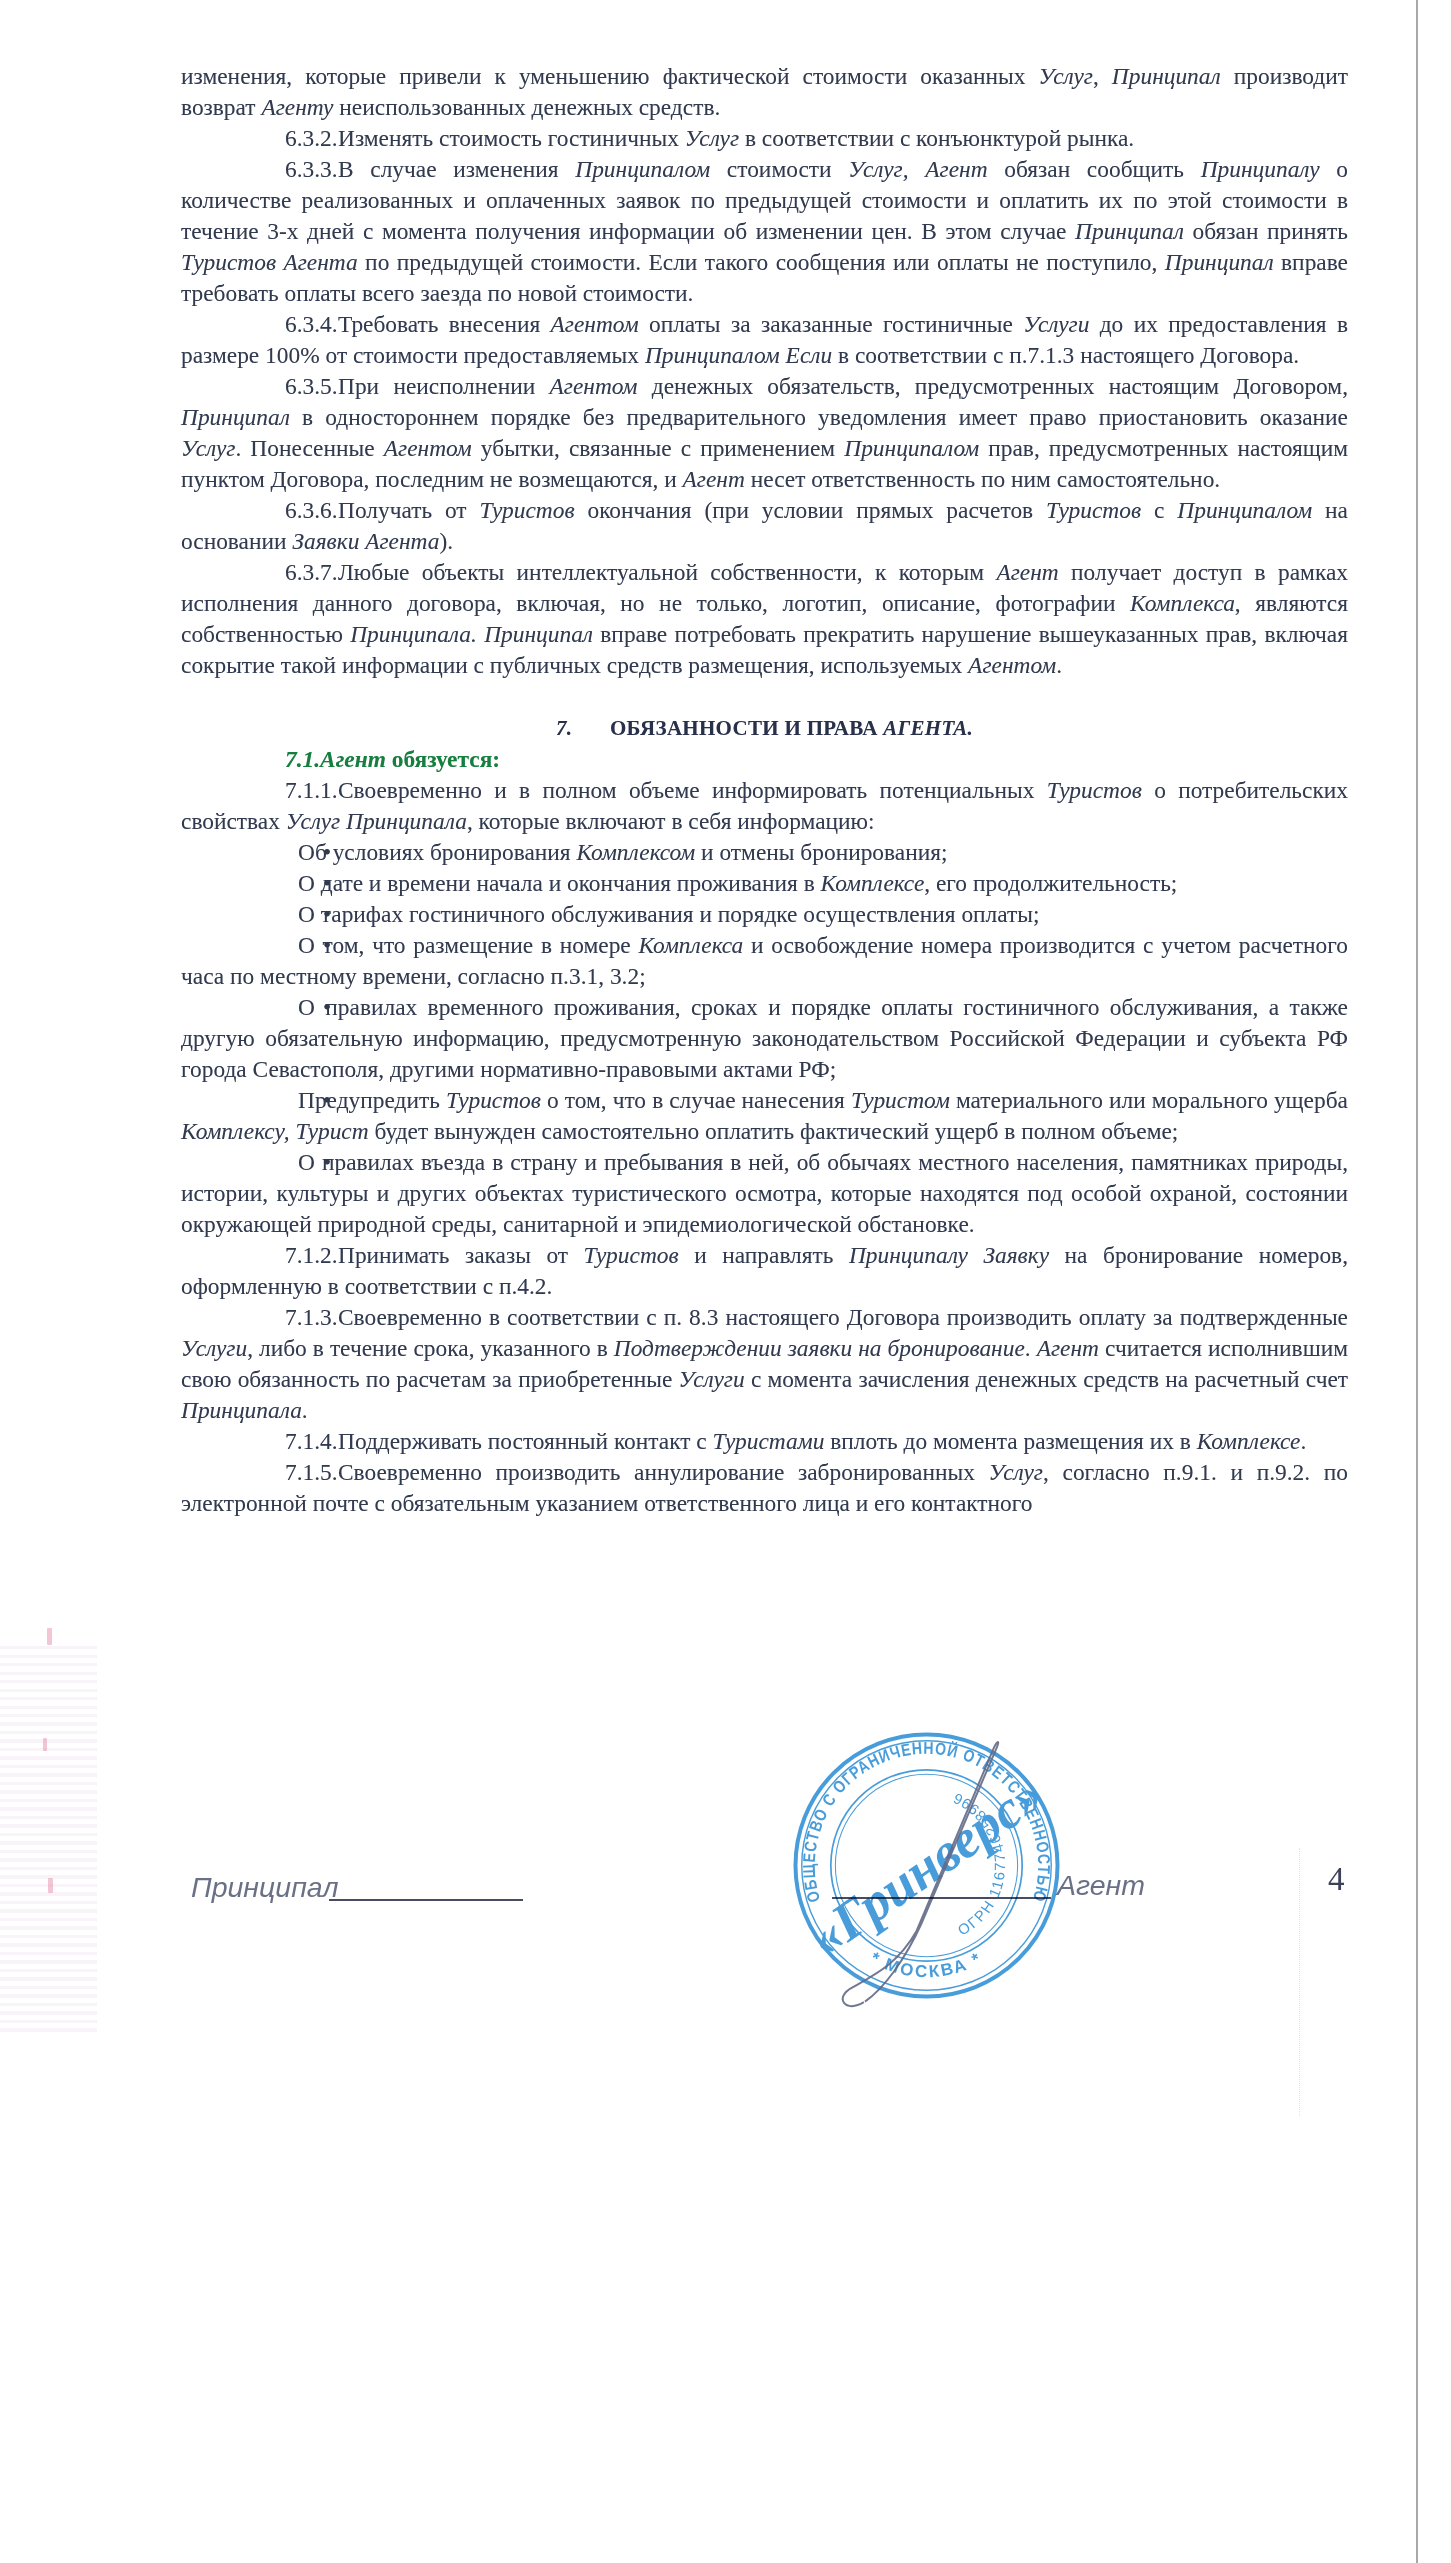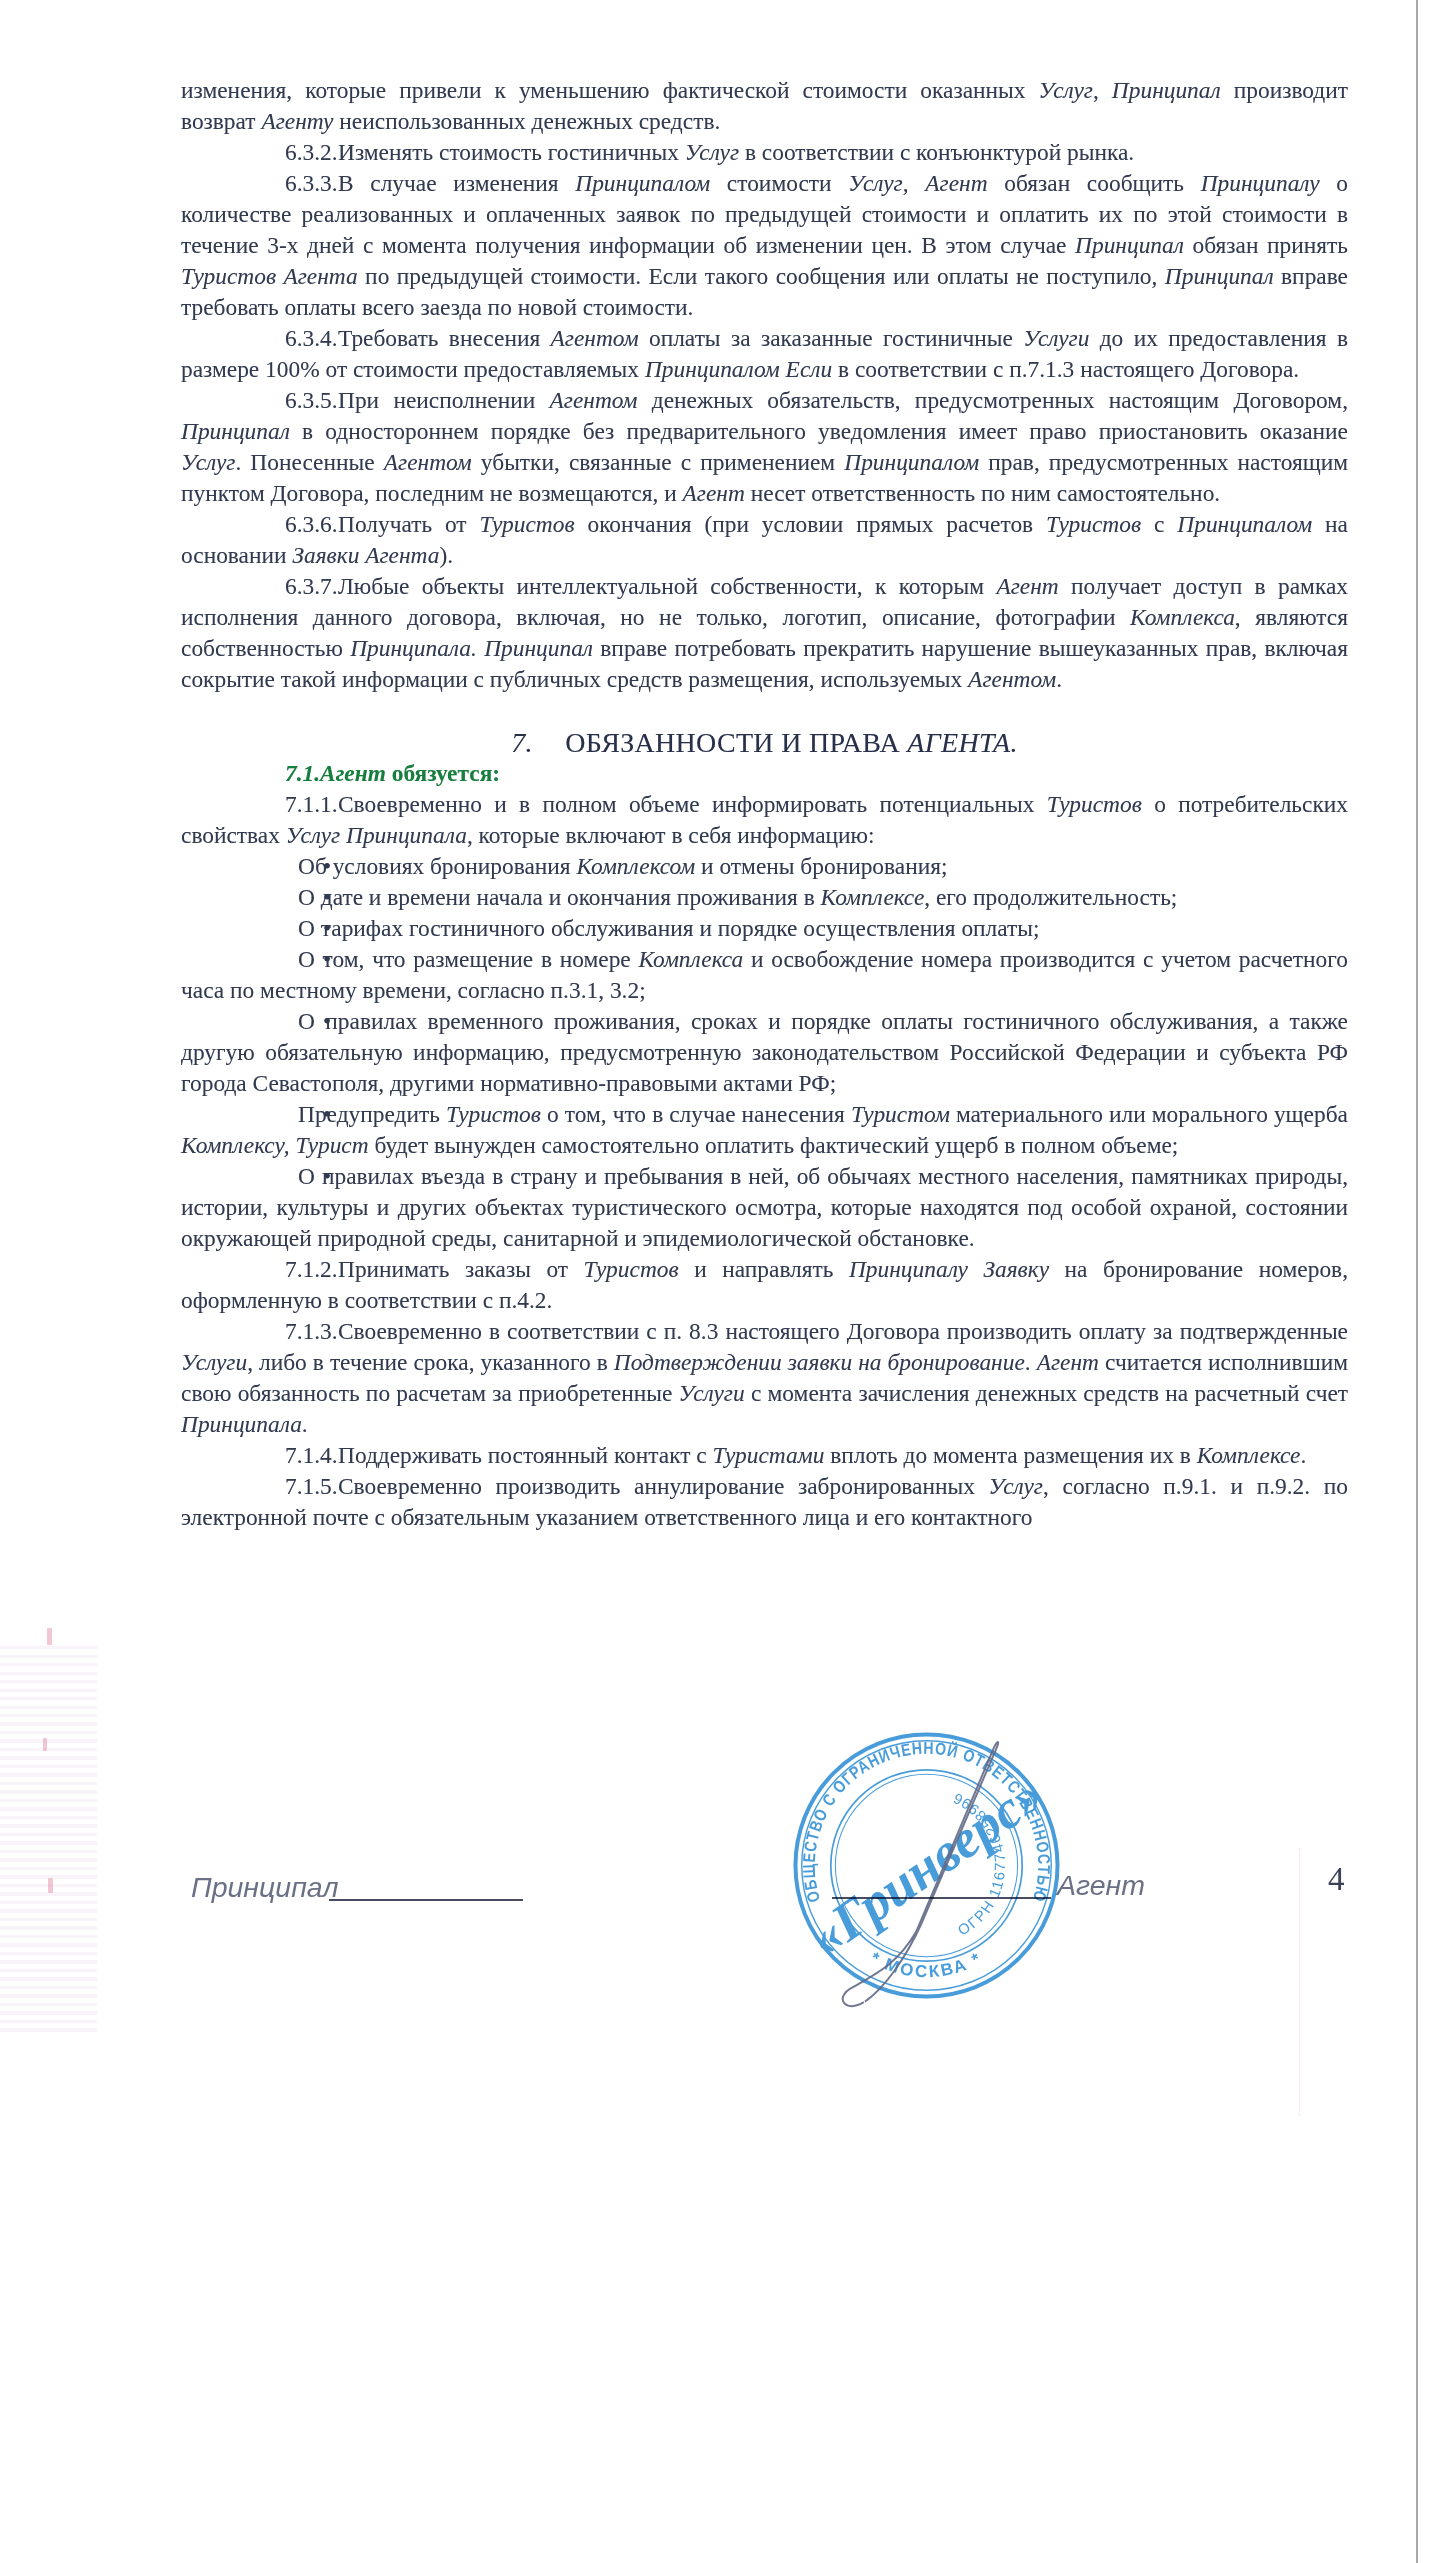--- a/index.html
+++ b/index.html
@@ -7,31 +7,31 @@
   .page{
     position:relative;
     width:1452px;height:2563px;
     background:#ffffff;
     font-family:"Liberation Serif", serif;
     color:#313a4f;
     overflow:hidden;
   }
   
   .content{
-    position:absolute;left:181px;top:75px;width:1167px;
+    position:absolute;left:181px;top:61px;width:1167px;
     font-size:23.4px;line-height:31px;
     text-align:justify;
     text-shadow:0 0 0.6px rgba(52,62,92,.28);
   }
   .content p{margin:0;}
   p.item{text-indent:52px;}
   p.bullet{text-indent:71px;}
   p.heading{
-    text-align:center;font-weight:normal;margin-top:32px;
-    font-size:28px;letter-spacing:0.3px;color:#28304a;
+    text-align:center;font-weight:bold;margin-top:32px;
+    font-size:21px;letter-spacing:0.3px;color:#28304a;
   }
   p.sub71{font-weight:bold;text-indent:52px;color:#15803d;}
   
   .it{font-style:italic;}
   .num{display:inline-block;min-width:105px;font-style:normal;}
   .num71{display:inline-block;min-width:55px;}
   .hnum{display:inline-block;min-width:54px;text-align:left;}
   .dot{display:inline-block;width:46px;}
   
   .sig-label{

